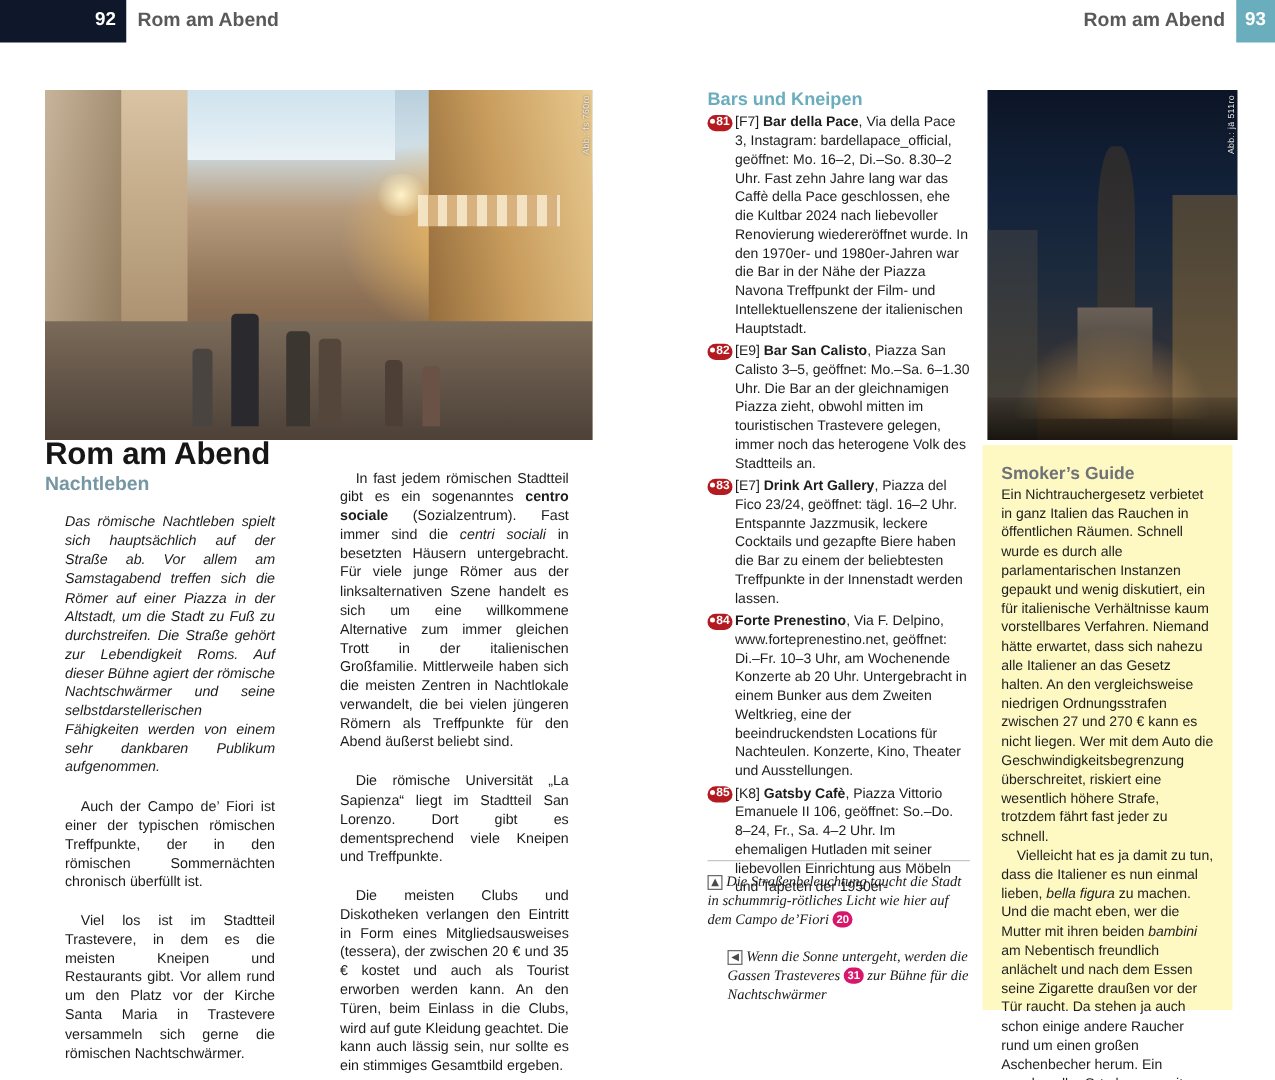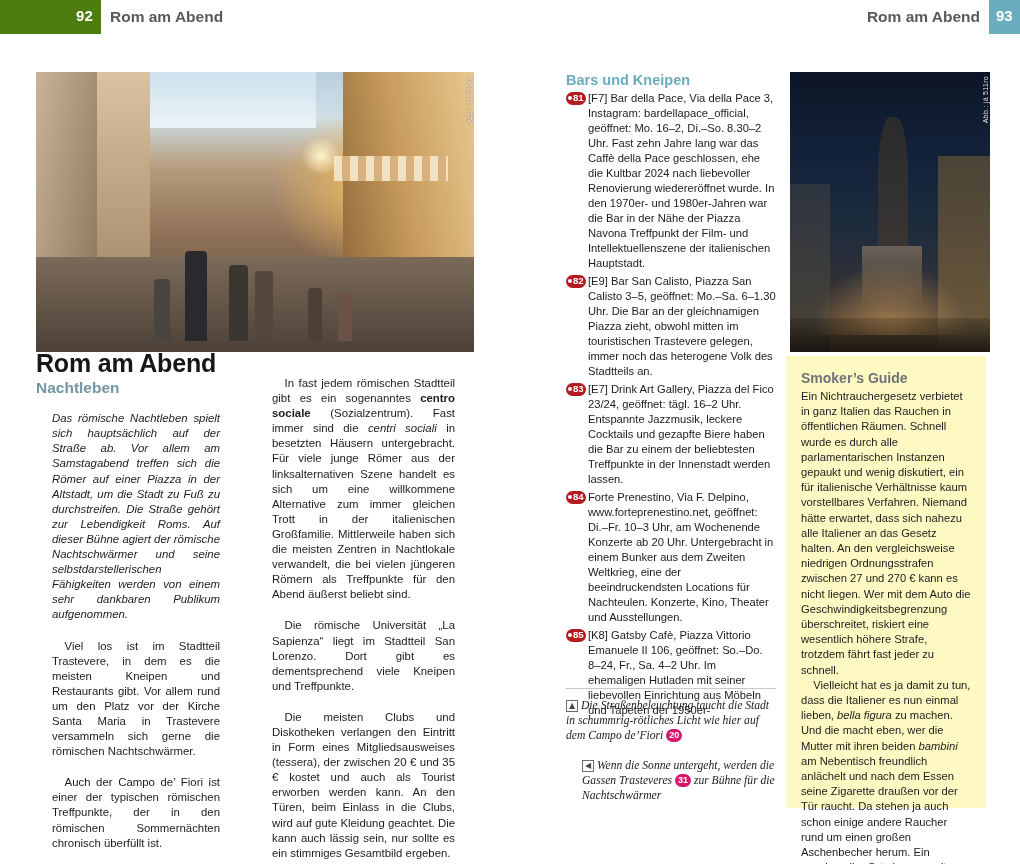--- a/index.html
+++ b/index.html
@@ -4,21 +4,21 @@
 <style>
   html,body{margin:0;padding:0;}
   body{
     width:1020px;height:864px;background:#ffffff;
     font-family:"Liberation Sans",sans-serif;
     color:#1a1a1a;overflow:hidden;position:relative;
   }
   .page{position:absolute;inset:0;}
 
   
-  .folio-left{position:absolute;left:0;top:0;width:101px;height:34px;background:#4d7c0f;}
+  .folio-left{position:absolute;left:0;top:0;width:101px;height:34px;background:#0f172a;}
   .folio-left .num{position:absolute;right:8px;top:7px;color:#fff;font-size:15px;font-weight:700;letter-spacing:.2px;}
   .head-left-title{position:absolute;left:110px;top:8px;font-size:15.5px;font-weight:700;color:#595959;}
 
   .folio-right{position:absolute;right:0;top:0;width:31px;height:34px;background:#6aadbd;}
   .folio-right .num{position:absolute;left:7px;top:7px;color:#fff;font-size:15px;font-weight:700;}
   .head-right-title{position:absolute;right:40px;top:8px;font-size:15.5px;font-weight:700;color:#595959;}
 
   
   .photo{position:absolute;overflow:hidden;}
   .photo .credit{
@@ -89,21 +89,21 @@
   #col3{position:absolute;left:566px;top:72px;width:210px;}
   h3.listing-head{margin:0 0 3px 0;font-size:14.5px;font-weight:700;color:#6aadbd;}
   .entry{position:relative;padding-left:22px;margin-bottom:3px;
          font-size:11.2px;line-height:15px;text-align:left;color:#1c1c1c;}
   .entry .poi{position:absolute;left:0;top:1px;display:inline-block;
     min-width:19px;height:12.5px;line-height:12.5px;border-radius:7px;
     background:#b31b20;color:#fff;font-size:9.6px;font-weight:700;
     text-align:center;padding:0 2px;box-sizing:border-box;}
   .entry .poi .dot{display:inline-block;width:4px;height:4px;border-radius:50%;
     background:#fff;vertical-align:1.5px;margin-right:1px;}
-  .entry b{font-weight:400;text-align:center;}
+  .entry b{font-weight:700;text-align:center;}
   .entry .grid{color:#1c1c1c;}
 
   .cap-sep{position:absolute;left:566px;top:688px;width:210px;height:1px;background:#c8c8c8;}
   .caption{position:absolute;left:566px;width:212px;
     font-family:"Liberation Serif",serif;font-style:italic;
     font-size:11.6px;line-height:15.2px;color:#1b1b1b;}
   #caption-up{top:698px;}
   #caption-left{top:758px;margin-left:16px;}
   .arrow-box{display:inline-block;width:10px;height:10px;border:1px solid #6b6b6b;
     font-style:normal;font-size:8px;line-height:9px;text-align:center;color:#4a4a4a;
@@ -166,22 +166,22 @@
     <div class="crowd"></div>
     <span class="credit">Abb.: jä 511ro</span>
   </div>
 
   <div class="col" id="col1">
     <h1 class="article-title">Rom am Abend</h1>
     <h2 class="section-sub">Nachtleben</h2>
     <div class="lead">
       <p>Das römische Nachtleben spielt sich hauptsächlich auf der Straße ab. Vor allem am Samstagabend treffen sich die Römer auf einer Piazza in der Altstadt, um die Stadt zu Fuß zu durchstreifen. Die Straße gehört zur Lebendigkeit Roms. Auf dieser Bühne agiert der römische Nachtschwärmer und seine selbstdarstellerischen Fähigkeiten werden von einem sehr dankbaren Publikum aufgenommen.</p>
     </div>
+    <p>Auch der Campo de’ Fiori ist einer der typischen römischen Treffpunkte, der in den römischen Sommernächten chronisch überfüllt ist.</p>
     <p>Viel los ist im Stadtteil Trastevere, in dem es die meisten Kneipen und Restaurants gibt. Vor allem rund um den Platz vor der Kirche Santa Maria in Trastevere versammeln sich gerne die römischen Nachtschwärmer.</p>
-    <p>Auch der Campo de’ Fiori ist einer der typischen römischen Treffpunkte, der in den römischen Sommernächten chronisch überfüllt ist.</p>
     <p>In der Via Monte Testaccio [F12] im Stadtteil Testaccio reihen sich Musiklokale und Diskotheken aneinander.</p>
   </div>
 
   <div class="col" id="col2">
     <p class="rich">
       <span>In fast jedem römischen Stadtteil gibt es ein sogenanntes </span><b>centro sociale</b><span> (Sozialzentrum). Fast immer sind die </span><i>centri sociali</i><span> in besetzten Häusern untergebracht. Für viele junge Römer aus der linksalternativen Szene handelt es sich um eine willkommene Alternative zum immer gleichen Trott in der italienischen Großfamilie. Mittlerweile haben sich die meisten Zentren in Nachtlokale verwandelt, die bei vielen jüngeren Römern als Treffpunkte für den Abend äußerst beliebt sind.</span>
     </p>
     <p>Die römische Universität „La Sapienza“ liegt im Stadtteil San Lorenzo. Dort gibt es dementsprechend viele Kneipen und Treffpunkte.</p>
     <p>Die meisten Clubs und Diskotheken verlangen den Eintritt in Form eines Mitgliedsausweises (tessera), der zwischen 20 € und 35 € kostet und auch als Tourist erworben werden kann. An den Türen, beim Einlass in die Clubs, wird auf gute Kleidung geachtet. Die kann auch lässig sein, nur sollte es ein stimmiges Gesamtbild ergeben.</p>
   </div>

